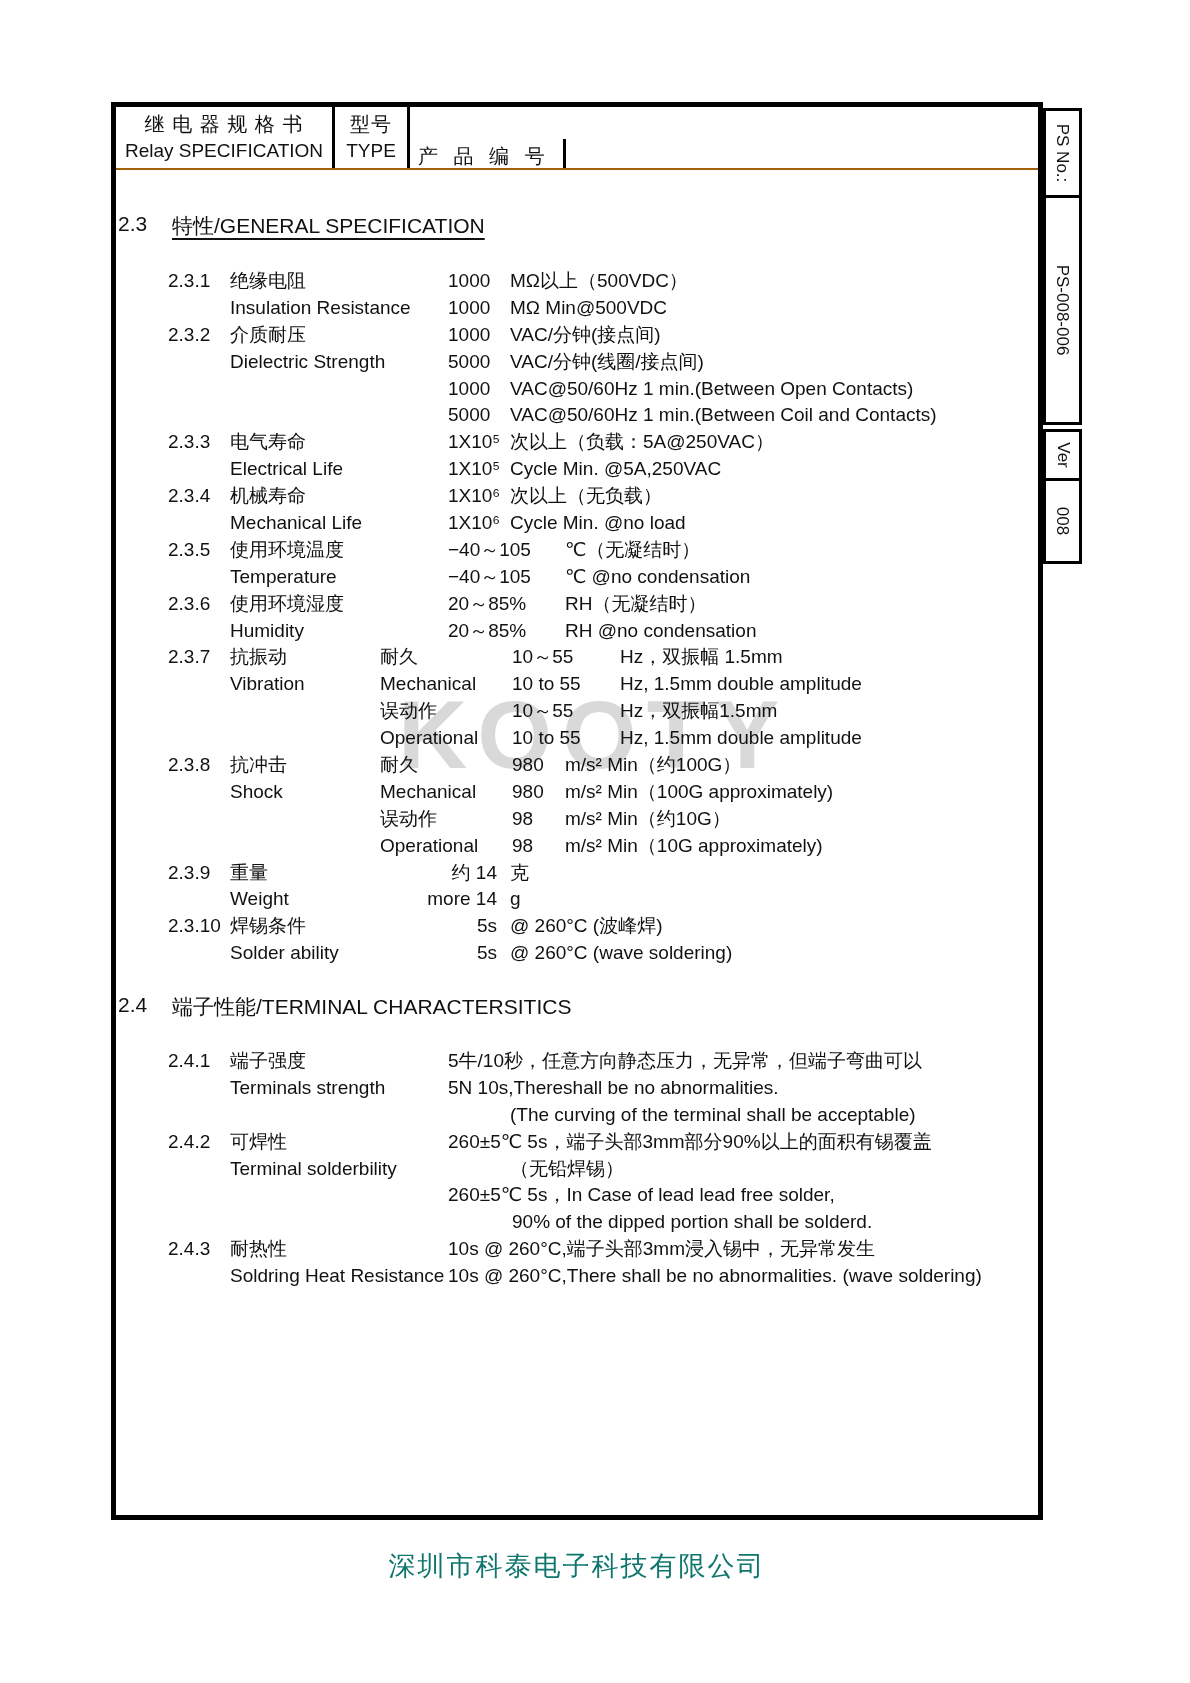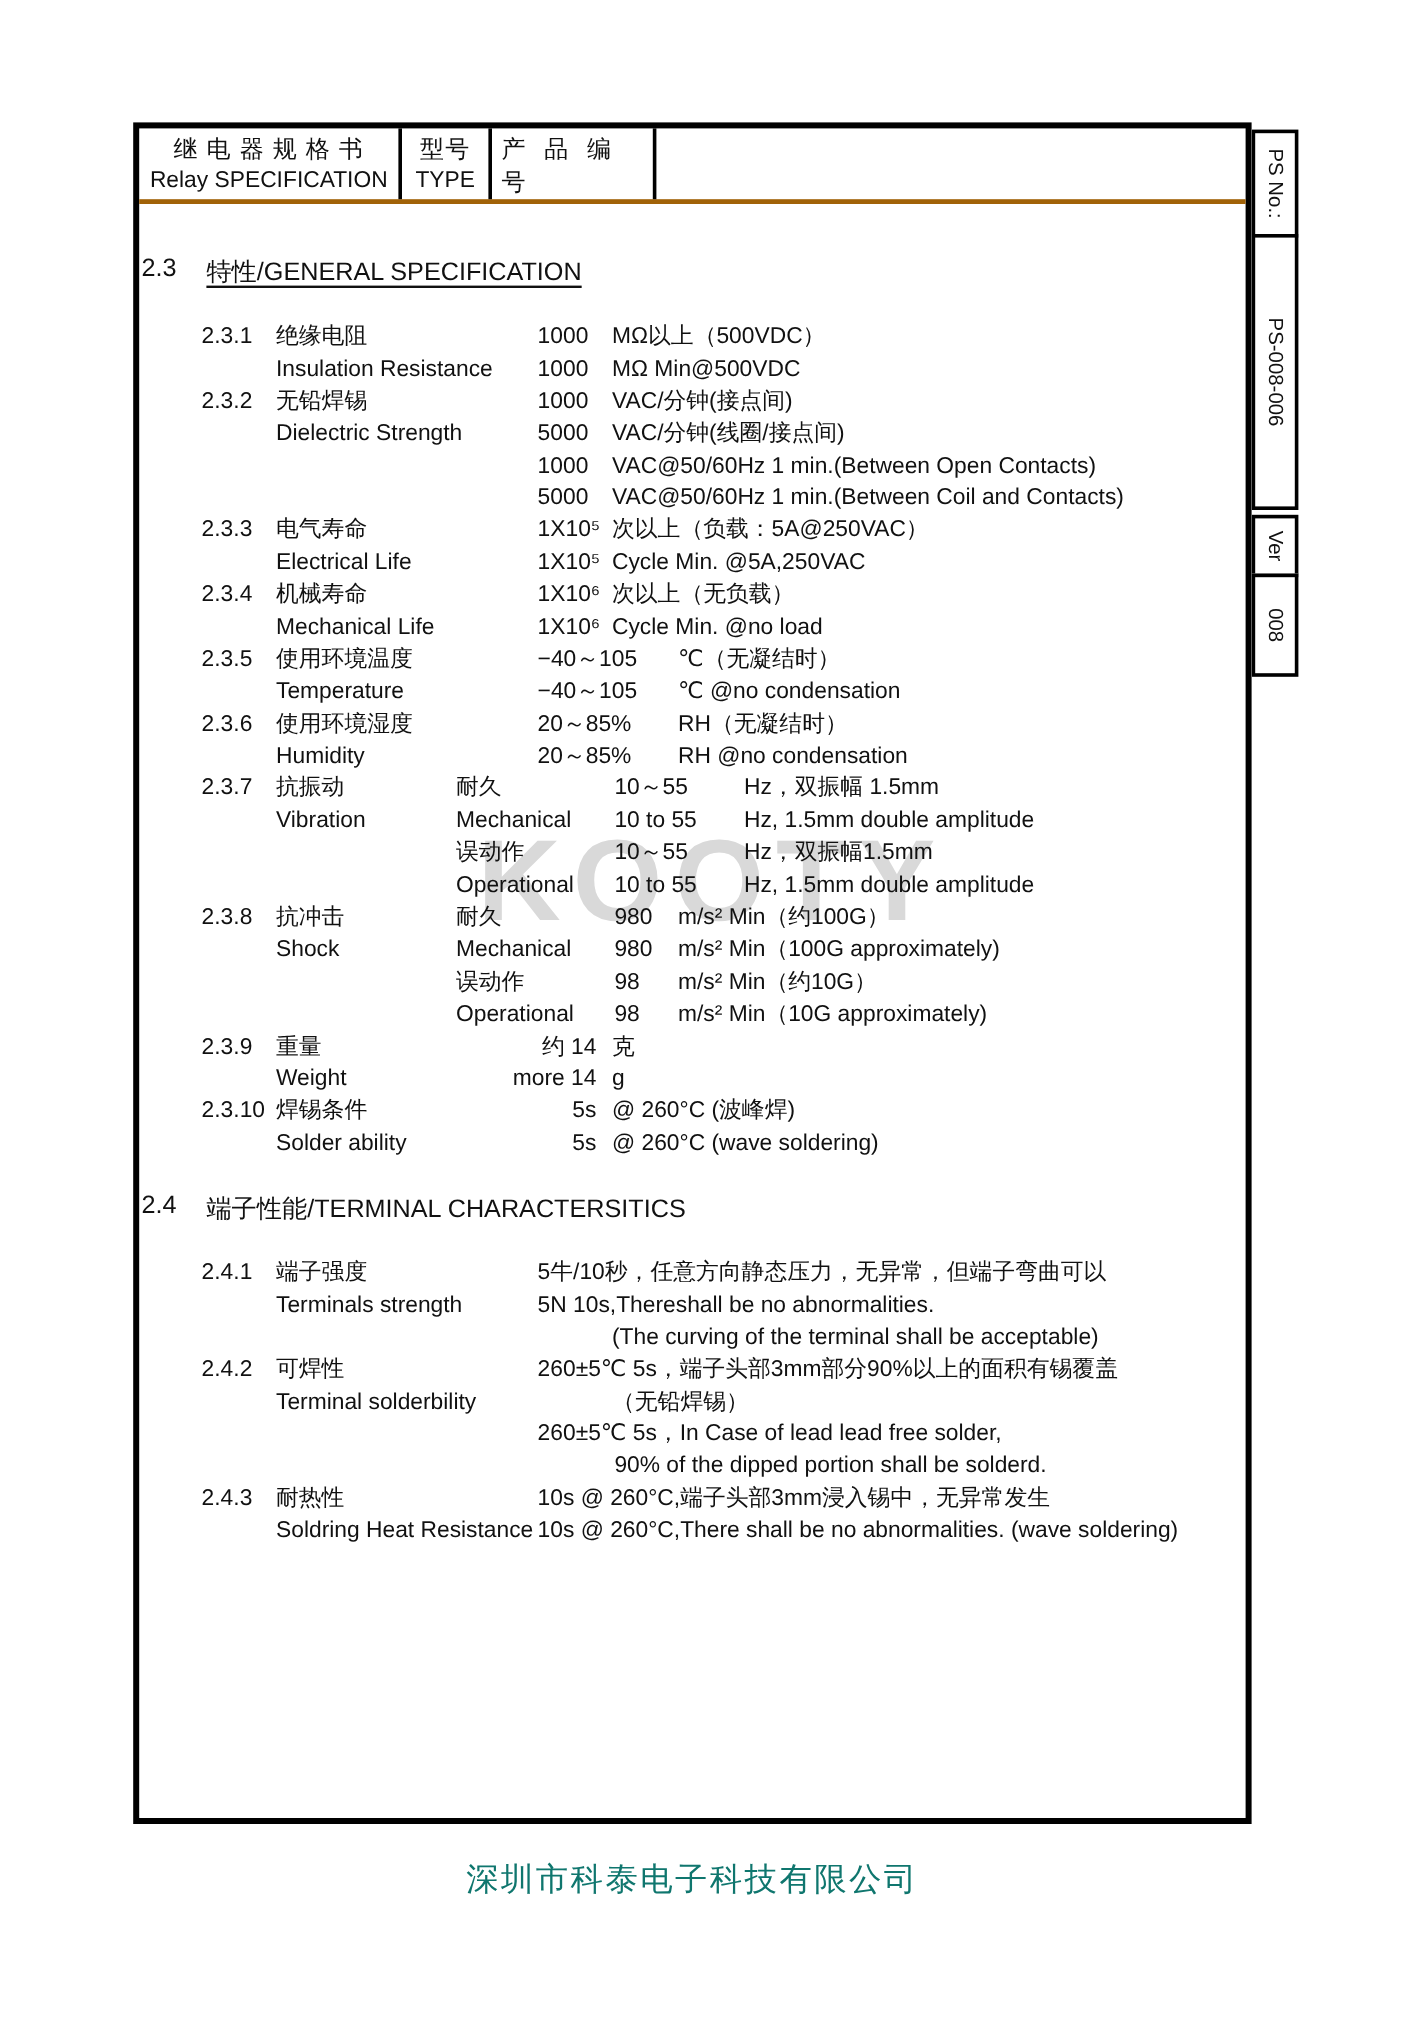--- a/index.html
+++ b/index.html
@@ -4,27 +4,27 @@
 <style>
   html,body{margin:0;padding:0;background:#fff;}
   .page{position:relative;width:1190px;height:1683px;background:#fff;overflow:hidden;
         font-family:"Liberation Sans","DejaVu Sans",sans-serif;color:#111;}
   .watermark{position:absolute;color:#d9d9d9;font-weight:bold;z-index:0;white-space:nowrap;}
   .wm1{left:398px;top:680px;font-size:96px;letter-spacing:10px;}
   .wm2{left:406px;top:772px;font-size:72px;letter-spacing:4px;}
   .main-box{position:absolute;left:111px;top:102px;width:932px;height:1418px;
             border:5px solid #000;box-sizing:border-box;z-index:1;}
   
-  .hdr{position:absolute;left:0;top:0;width:100%;height:63px;border-bottom:4px solid #a16207;
+  .hdr{position:absolute;left:0;top:0;width:100%;height:63px;border-bottom:2px solid #a16207;
        display:flex;box-sizing:border-box;}
   .hc{box-sizing:border-box;border-right:3px solid #000;text-align:center;overflow:hidden;}
   .hc1{width:219px;}
   .hc2{width:75px;}
   .hc3{width:328px;display:flex;align-items:center;justify-content:center;font-size:24px;}
-  .hc4{width:137px;text-align:left;padding-left:8px;}
+  .hc4{width:156px;text-align:left;padding-left:8px;margin-top:32px;}
   .hc5{flex:1;border-right:none;}
   .hcn{font-size:20px;margin-top:4px;letter-spacing:1px;}
   .hen{font-size:19px;margin-top:2px;}
   .hc4 .hcn{letter-spacing:5px;}
   
   .heading{position:absolute;left:0;font-size:21px;height:28px;white-space:nowrap;}
   .h23{top:105px;}
   .h24{top:886px;}
   .h-num{position:absolute;left:2px;}
   .h-text{position:absolute;left:56px;}
@@ -93,21 +93,21 @@
           <span class="cv">1000</span>
           <span class="cd">MΩ以上（500VDC）</span>
         </div>
       <div class="row">
           <span class="cl">Insulation Resistance</span>
           <span class="cv">1000</span>
           <span class="cd">MΩ Min@500VDC</span>
         </div>
       <div class="row">
           <span class="cn">2.3.2</span>
-          <span class="cl">无铅焊锡</span>
+          <span class="cl">介质耐压</span>
           <span class="cv">1000</span>
           <span class="cd">VAC/分钟(接点间)</span>
         </div>
       <div class="row">
           <span class="cl">Dielectric Strength</span>
           <span class="cv">5000</span>
           <span class="cd">VAC/分钟(线圈/接点间)</span>
         </div>
       <div class="row">
           <span class="cv">1000</span>

